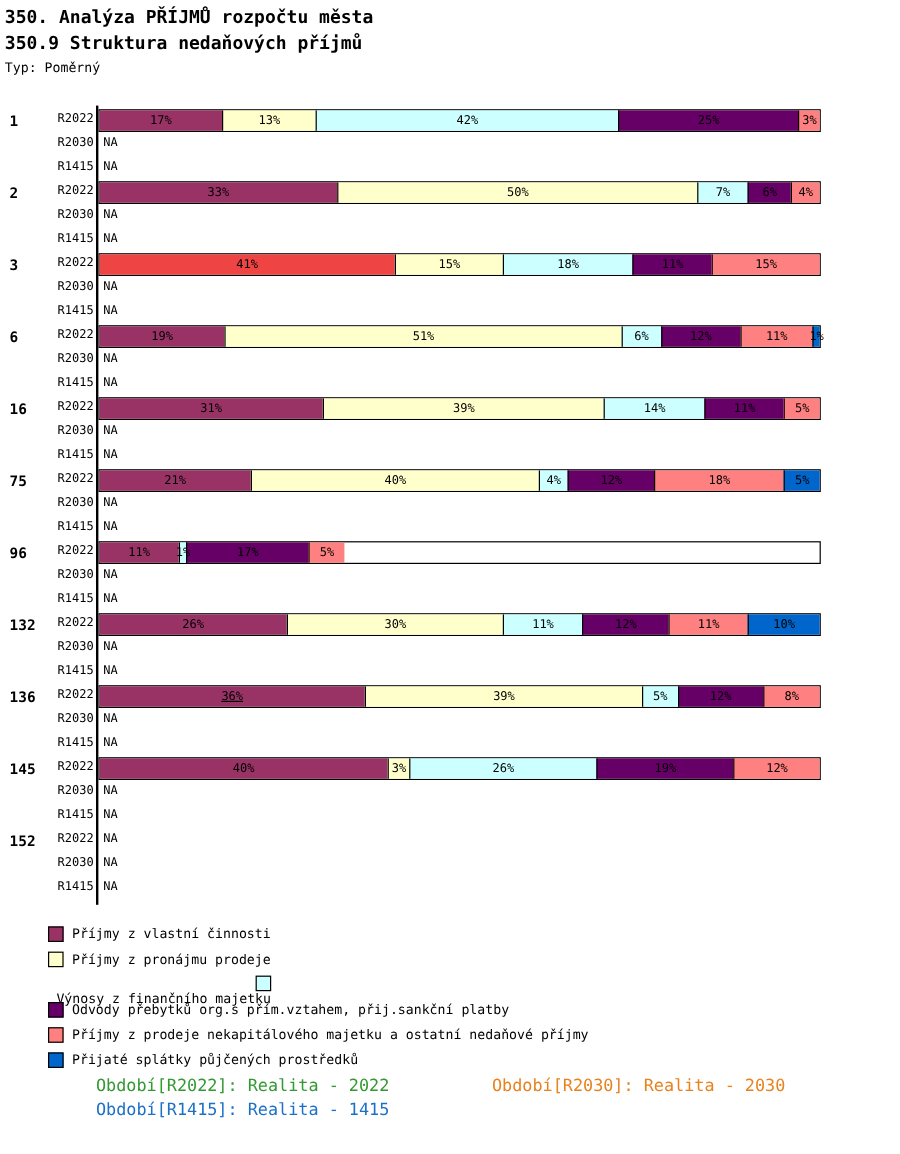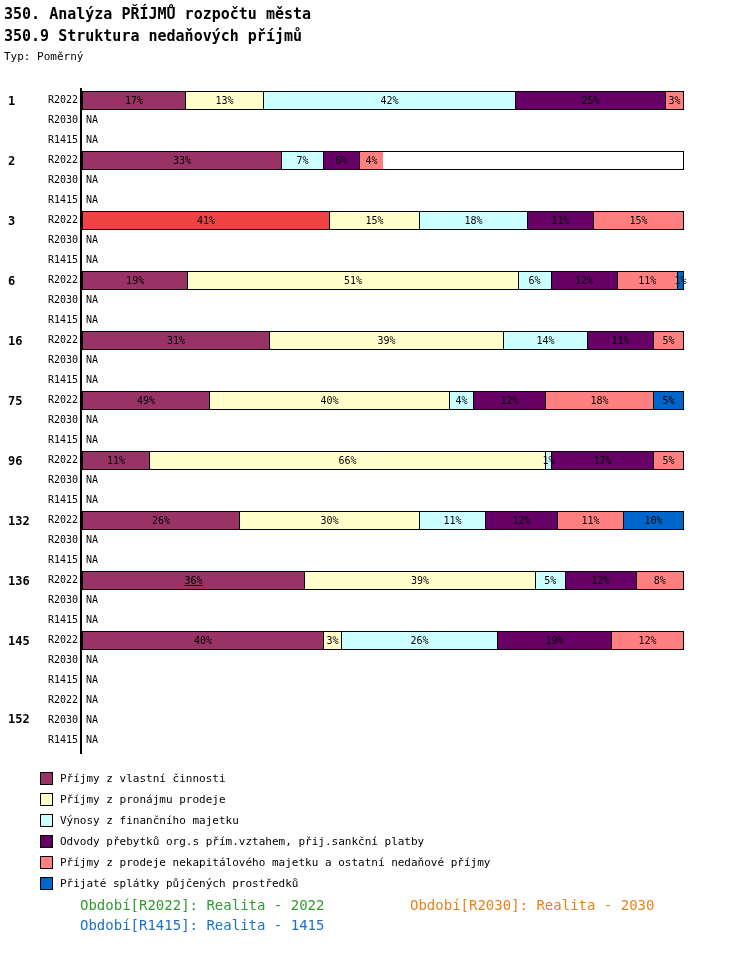--- a/index.html
+++ b/index.html
@@ -53,20 +53,23 @@
     <div class="abs row-label" style="left: 48px; top: 114px;">R2030</div>
     <div class="abs na-value" style="left: 86px; top: 114px;">NA</div>
     <div class="abs row-label" style="left: 48px; top: 134px;">R1415</div>
     <div class="abs na-value" style="left: 86px; top: 134px;">NA</div>
     <div class="abs group-label" style="left: 8px; top: 154px;">2</div>
     <div class="abs row-label" style="left: 48px; top: 154px;">R2022</div>
     <div class="abs bar" style="left: 82px; top: 151px; width: 602px;">
       <div class="seg" style="width: 198px; background: rgb(153, 51, 102);">
         <span class="seg-label">33%</span>
       </div>
+      <div class="seg" style="width: 300px; background: rgb(255, 255, 204);">
+        <span class="seg-label">50%</span>
+      </div>
       <div class="seg" style="width: 42px; background: rgb(204, 255, 255);">
         <span class="seg-label">7%</span>
       </div>
       <div class="seg" style="width: 36px; background: rgb(102, 0, 102);">
         <span class="seg-label">6%</span>
       </div>
       <div class="seg" style="width: 24px; background: rgb(255, 128, 128);">
         <span class="seg-label">4%</span>
       </div>
     </div>
@@ -143,21 +146,21 @@
       </div>
     </div>
     <div class="abs row-label" style="left: 48px; top: 354px;">R2030</div>
     <div class="abs na-value" style="left: 86px; top: 354px;">NA</div>
     <div class="abs row-label" style="left: 48px; top: 374px;">R1415</div>
     <div class="abs na-value" style="left: 86px; top: 374px;">NA</div>
     <div class="abs group-label" style="left: 8px; top: 394px;">75</div>
     <div class="abs row-label" style="left: 48px; top: 394px;">R2022</div>
     <div class="abs bar" style="left: 82px; top: 391px; width: 602px;">
       <div class="seg" style="width: 126px; background: rgb(153, 51, 102);">
-        <span class="seg-label">49%</span>
+        <span class="seg-label">21%</span>
       </div>
       <div class="seg" style="width: 240px; background: rgb(255, 255, 204);">
         <span class="seg-label">40%</span>
       </div>
       <div class="seg" style="width: 24px; background: rgb(204, 255, 255);">
         <span class="seg-label">4%</span>
       </div>
       <div class="seg" style="width: 72px; background: rgb(102, 0, 102);">
         <span class="seg-label">12%</span>
       </div>
@@ -170,23 +173,20 @@
     </div>
     <div class="abs row-label" style="left: 48px; top: 414px;">R2030</div>
     <div class="abs na-value" style="left: 86px; top: 414px;">NA</div>
     <div class="abs row-label" style="left: 48px; top: 434px;">R1415</div>
     <div class="abs na-value" style="left: 86px; top: 434px;">NA</div>
     <div class="abs group-label" style="left: 8px; top: 454px;">96</div>
     <div class="abs row-label" style="left: 48px; top: 454px;">R2022</div>
     <div class="abs bar" style="left: 82px; top: 451px; width: 602px;">
       <div class="seg" style="width: 66px; background: rgb(153, 51, 102);">
         <span class="seg-label">11%</span>
-      </div>
-      <div class="seg" style="width: 396px; background: rgb(255, 255, 204);">
-        <span class="seg-label">66%</span>
       </div>
       <div class="seg" style="width: 6px; background: rgb(204, 255, 255);">
         <span class="seg-label">1%</span>
       </div>
       <div class="seg" style="width: 102px; background: rgb(102, 0, 102);">
         <span class="seg-label">17%</span>
       </div>
       <div class="seg" style="width: 30px; background: rgb(255, 128, 128);">
         <span class="seg-label">5%</span>
       </div>
@@ -260,38 +260,38 @@
         <span class="seg-label">19%</span>
       </div>
       <div class="seg" style="width: 72px; background: rgb(255, 128, 128);">
         <span class="seg-label">12%</span>
       </div>
     </div>
     <div class="abs row-label" style="left: 48px; top: 654px;">R2030</div>
     <div class="abs na-value" style="left: 86px; top: 654px;">NA</div>
     <div class="abs row-label" style="left: 48px; top: 674px;">R1415</div>
     <div class="abs na-value" style="left: 86px; top: 674px;">NA</div>
-    <div class="abs group-label" style="left: 8px; top: 694px; margin-top: 18px;">152</div>
+    <div class="abs group-label" style="left: 8px; top: 694px;">152</div>
     <div class="abs row-label" style="left: 48px; top: 694px;">R2022</div>
     <div class="abs na-value" style="left: 86px; top: 694px;">NA</div>
     <div class="abs row-label" style="left: 48px; top: 714px;">R2030</div>
     <div class="abs na-value" style="left: 86px; top: 714px;">NA</div>
     <div class="abs row-label" style="left: 48px; top: 734px;">R1415</div>
     <div class="abs na-value" style="left: 86px; top: 734px;">NA</div>
   </div>
 <div id="legend">
     <div class="legend-item" style="top: 771px;">
       <div class="legend-swatch" style="background: rgb(153, 51, 102);"></div>
       <div class="legend-label">Příjmy z vlastní činnosti</div>
     </div>
     <div class="legend-item" style="top: 792px;">
       <div class="legend-swatch" style="background: rgb(255, 255, 204);"></div>
       <div class="legend-label">Příjmy z pronájmu prodeje</div>
     </div>
-    <div class="legend-item" style="top: 813px;">
+    <div class="legend-item" style="top: 813px; flex-direction: column;">
       <div class="legend-swatch" style="background: rgb(204, 255, 255);"></div>
       <div class="legend-label">Výnosy z finančního majetku</div>
     </div>
     <div class="legend-item" style="top: 834px;">
       <div class="legend-swatch" style="background: rgb(102, 0, 102);"></div>
       <div class="legend-label">Odvody přebytků org.s přím.vztahem, přij.sankční platby</div>
     </div>
     <div class="legend-item" style="top: 855px;">
       <div class="legend-swatch" style="background: rgb(255, 128, 128);"></div>
       <div class="legend-label">Příjmy z prodeje nekapitálového majetku a ostatní nedaňové příjmy</div>

